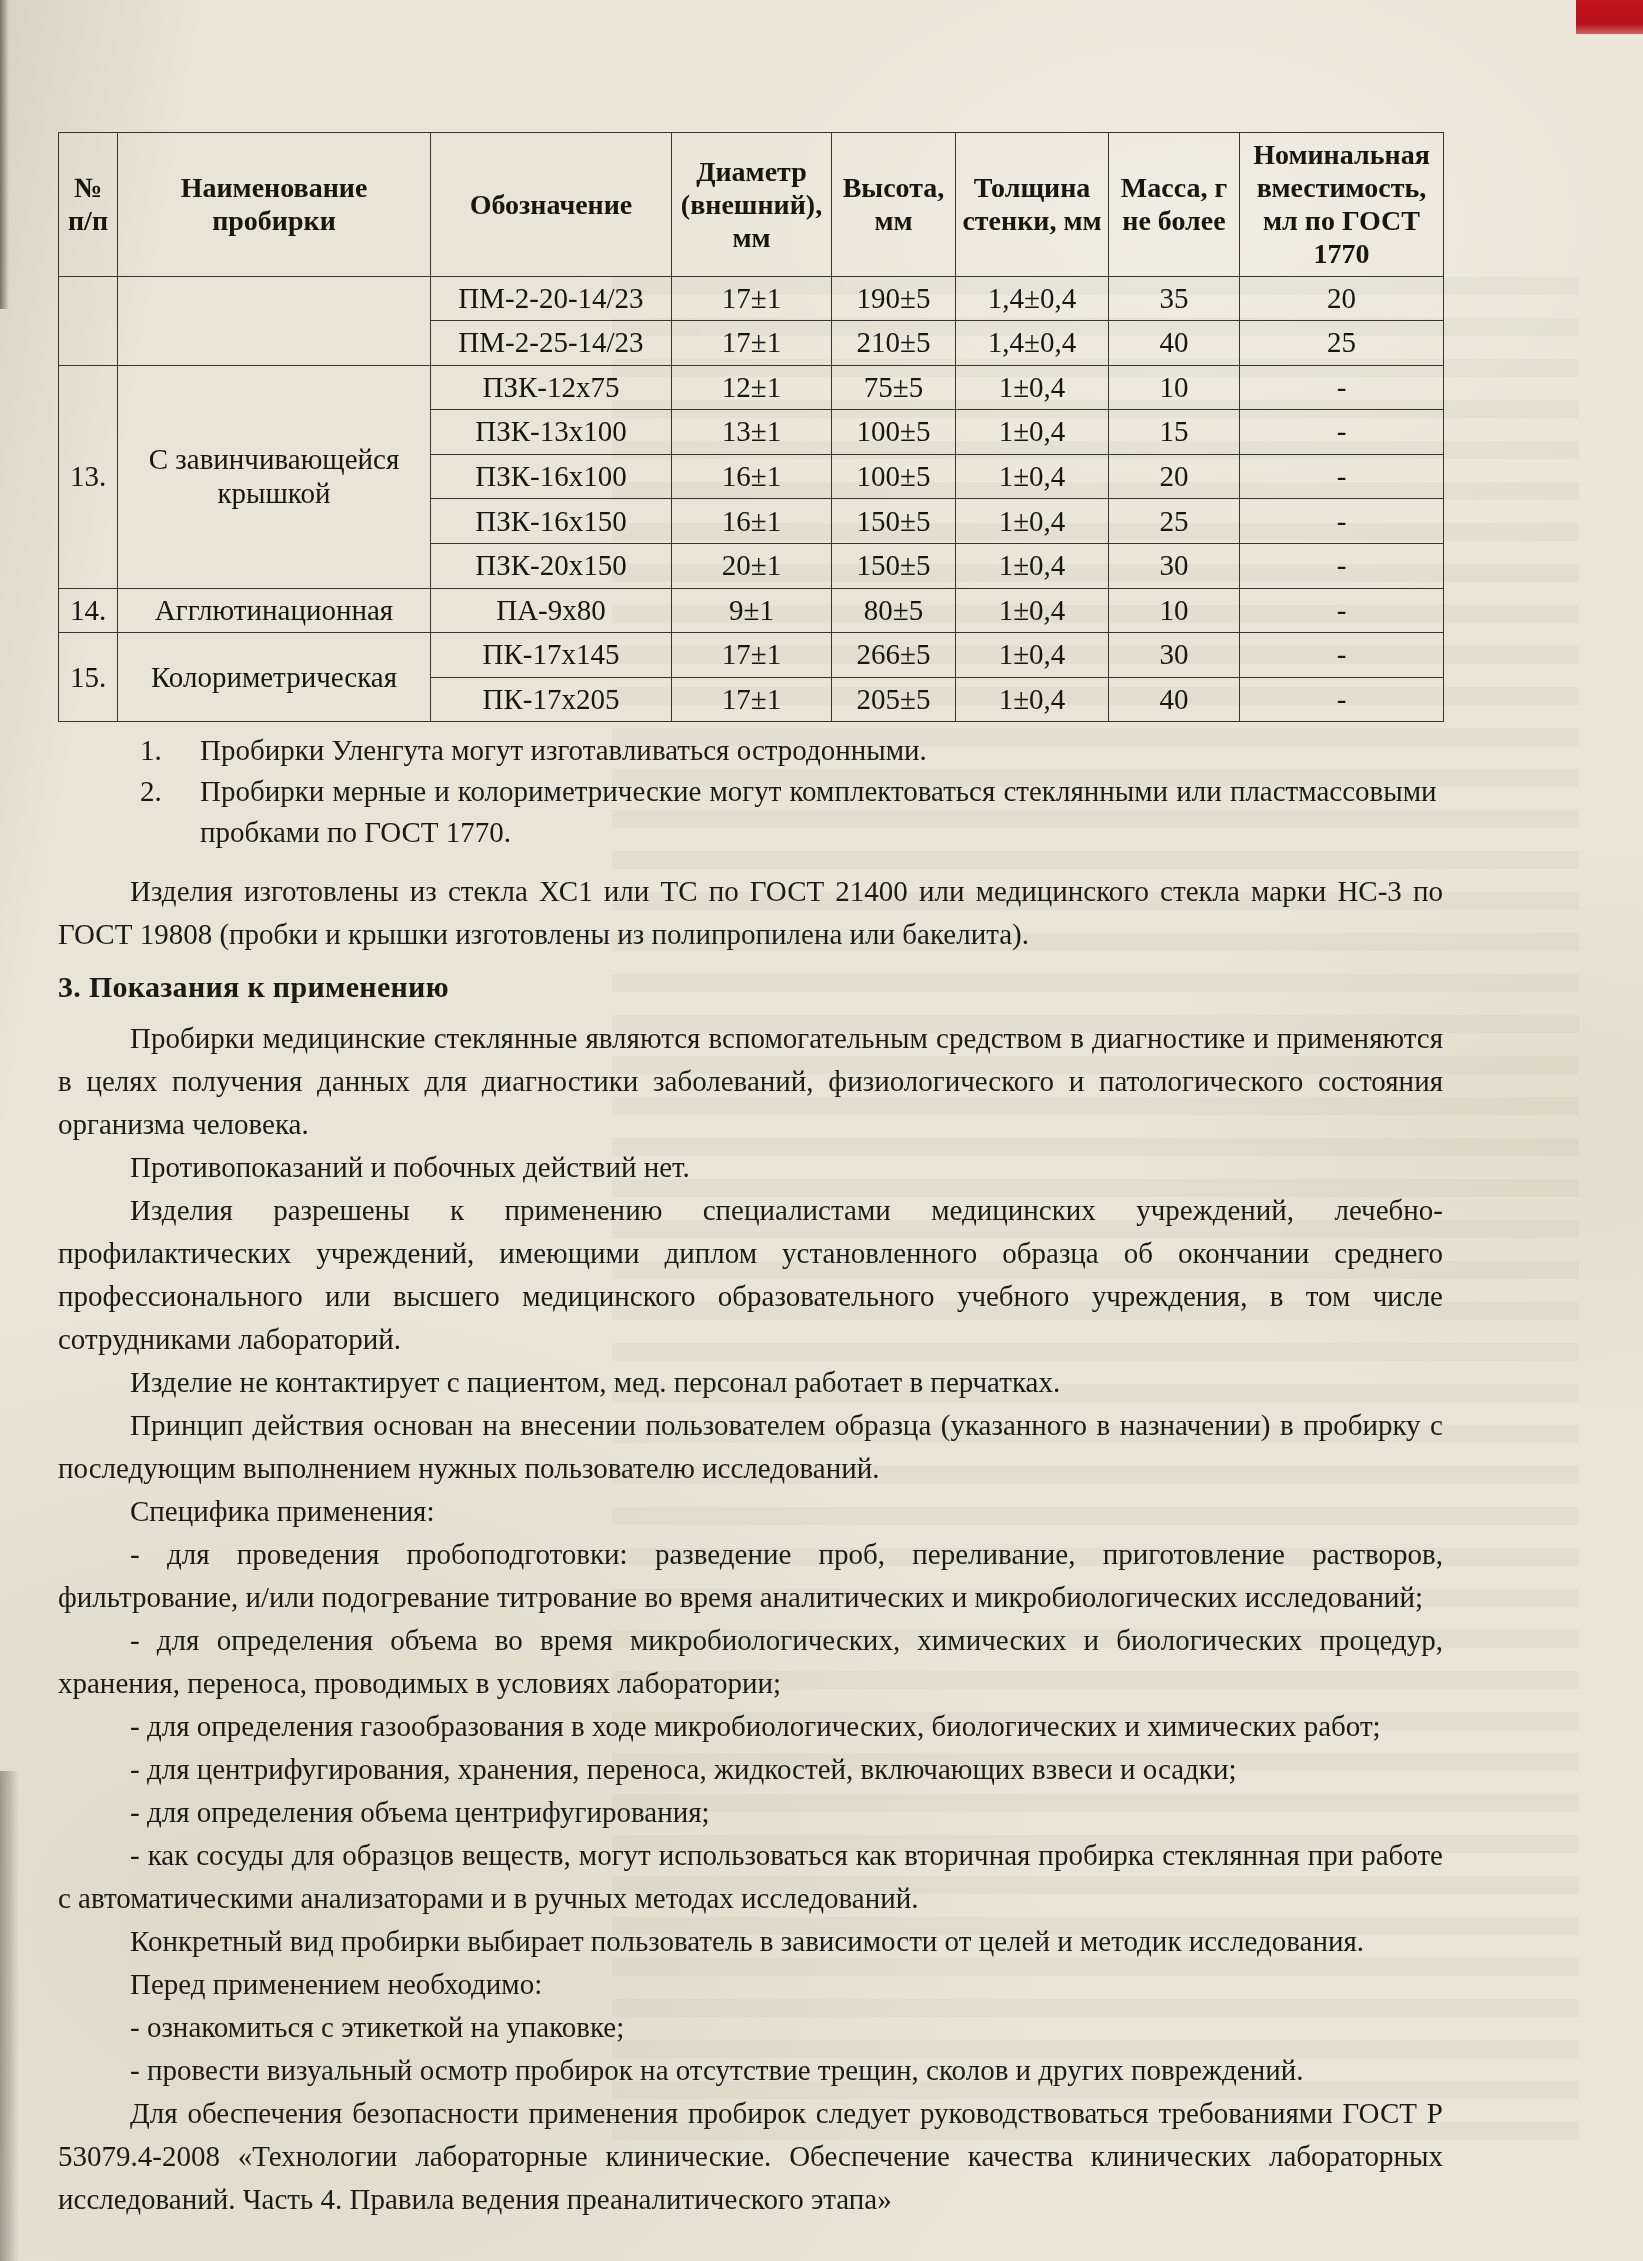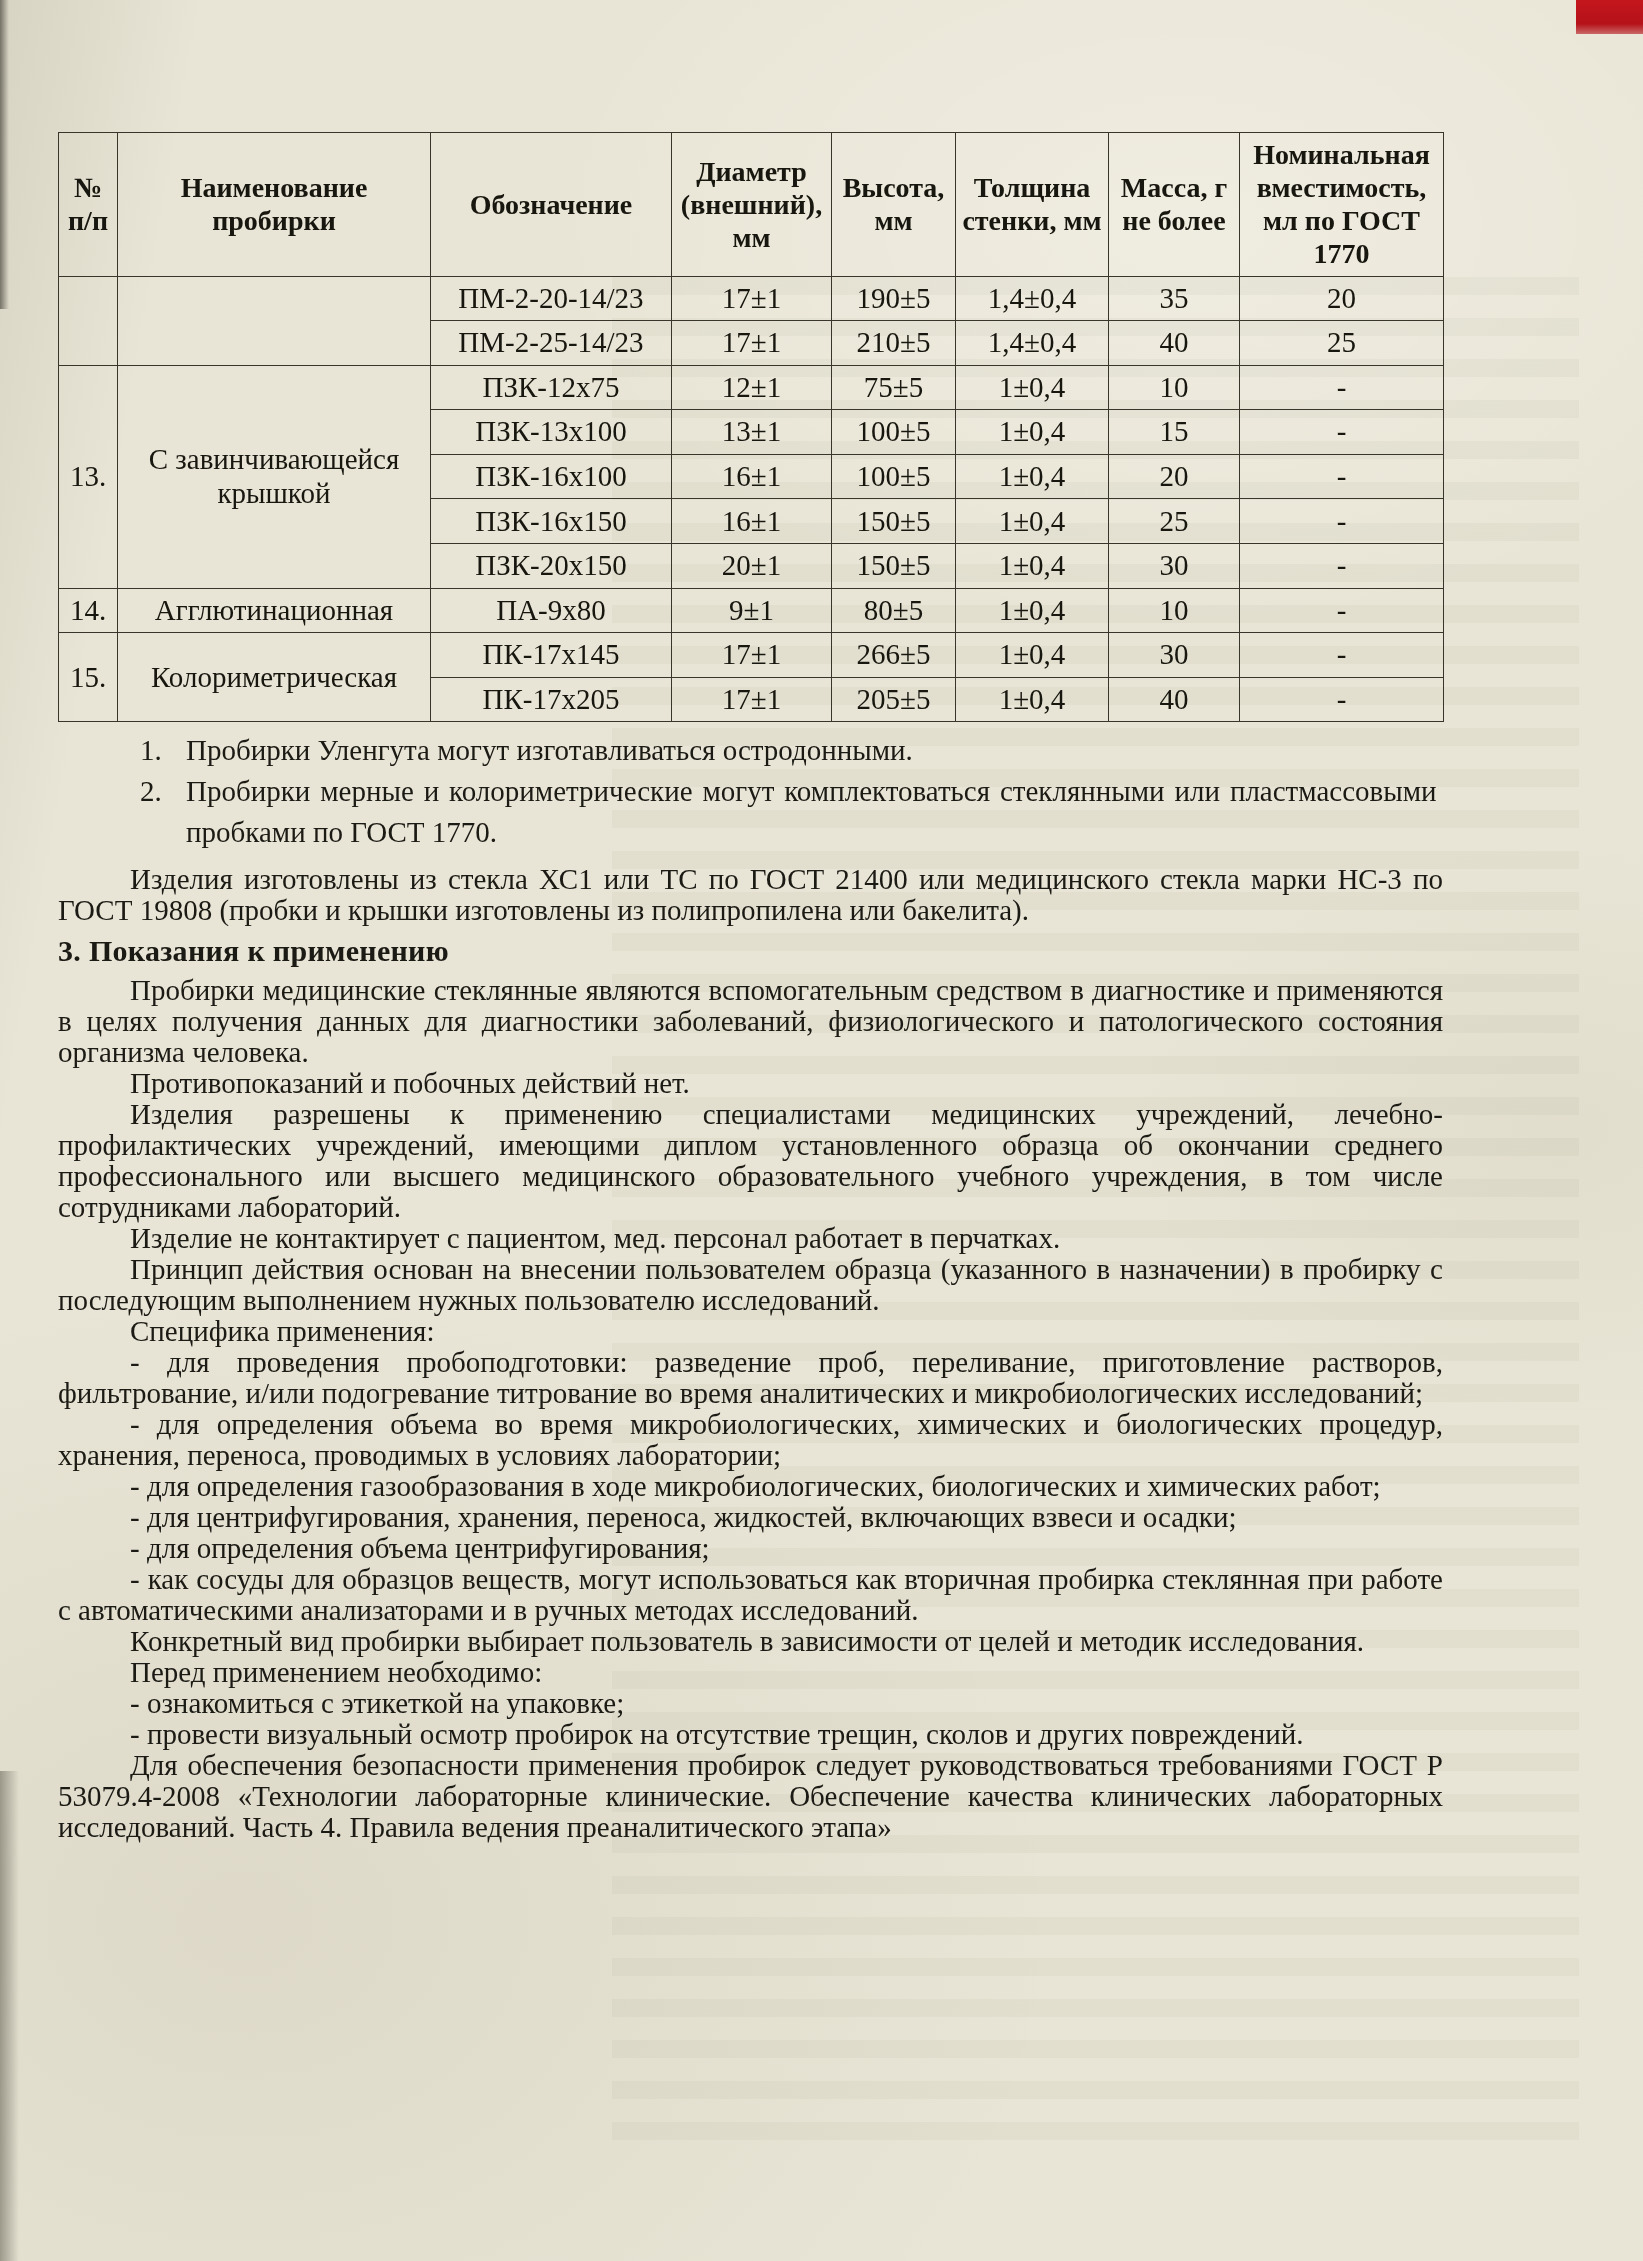--- a/index.html
+++ b/index.html
@@ -91,26 +91,26 @@
     line-height: 1.15;
   }
   td.c-num { text-align: left; padding-left: 3.9px; margin-left: 18px; }
   td.c-name { text-align: left; line-height: 1.25; margin-top: 40px; }
 
   
   .notes { margin-top: 7.7px; }
   .notes-title { margin-left: 72px; }
   .note-item { display: flex; margin-left: 82px; }
   .note-num { flex: none; width: 46px; }
-  .note-text { flex: 1; text-align: justify; padding-right: 6.4px; }
+  .note-text { flex: 1; text-align: justify; padding-right: 6.4px; margin-left: 14px; }
 
   .body-text {
-    margin-top: 11px;
+    margin-top: 17px;
     font-size: 29px;
-    line-height: 31px;
+    line-height: 43px;
   }
   .notes { font-size: 29px; line-height: 41px; }
 
   p.para {
     margin: 0;
     text-indent: 72px;
     text-align: justify;
   }
   h3.section-heading {
     margin: 9px 0 9px 0;

